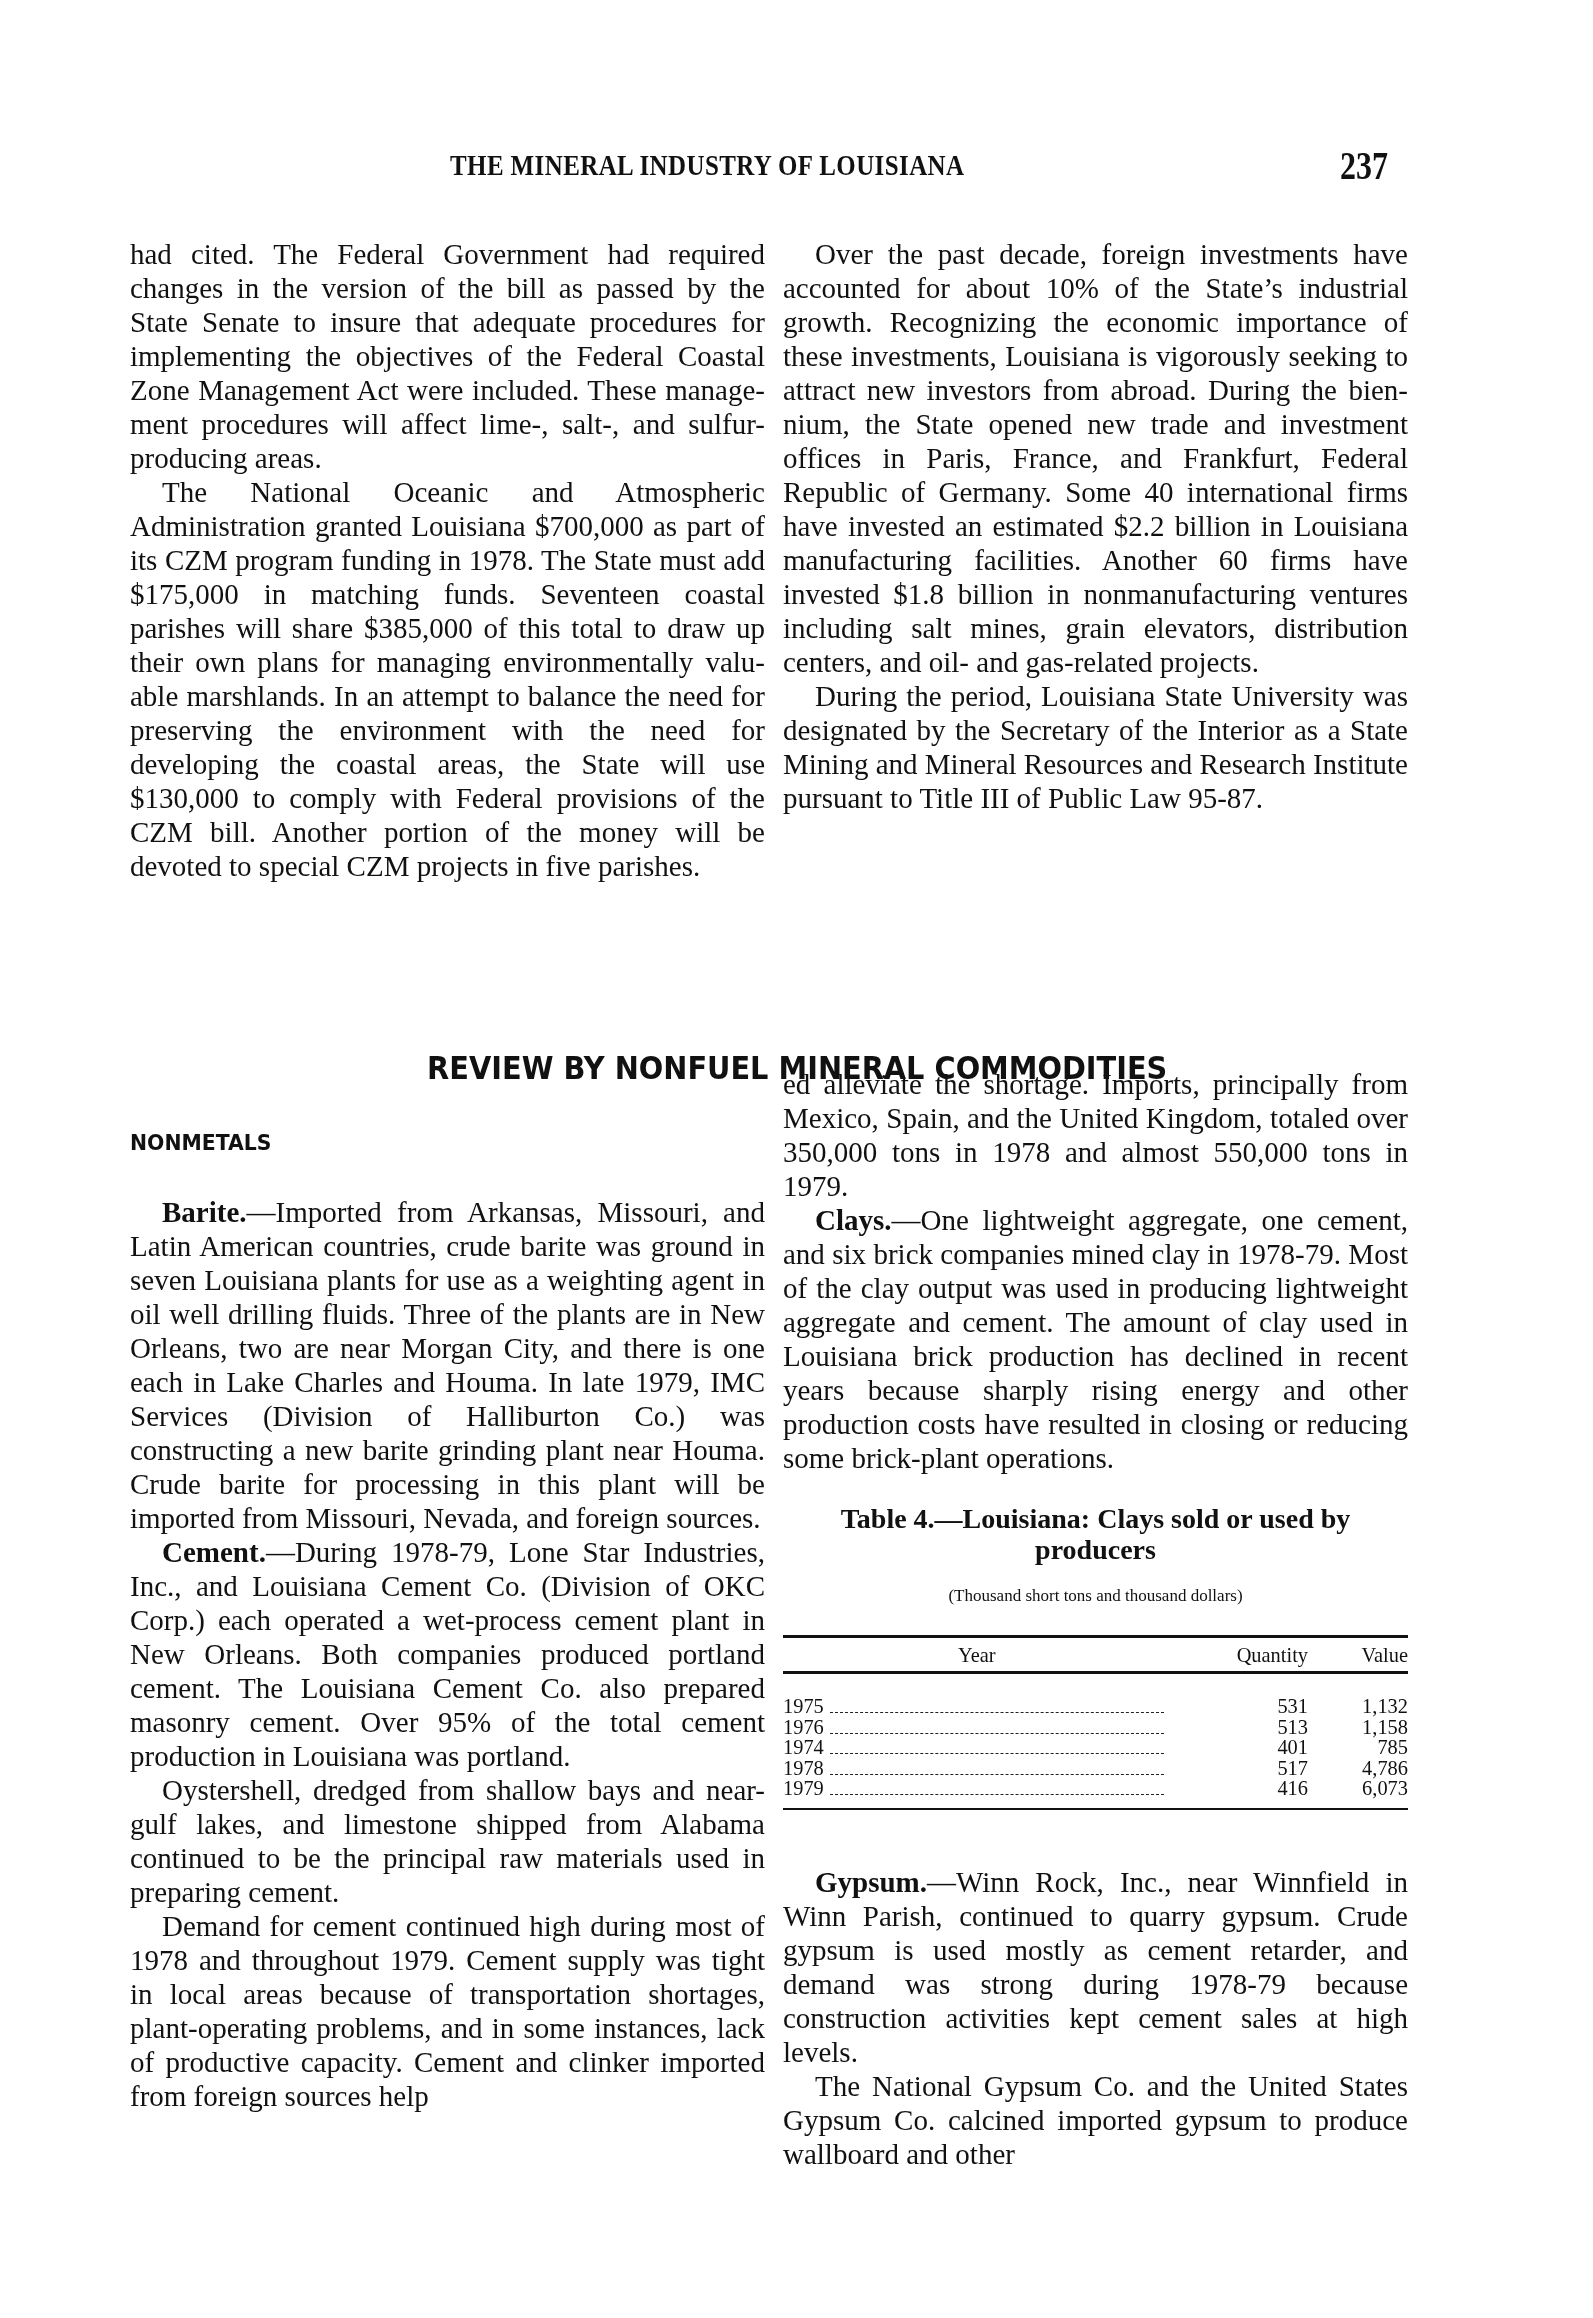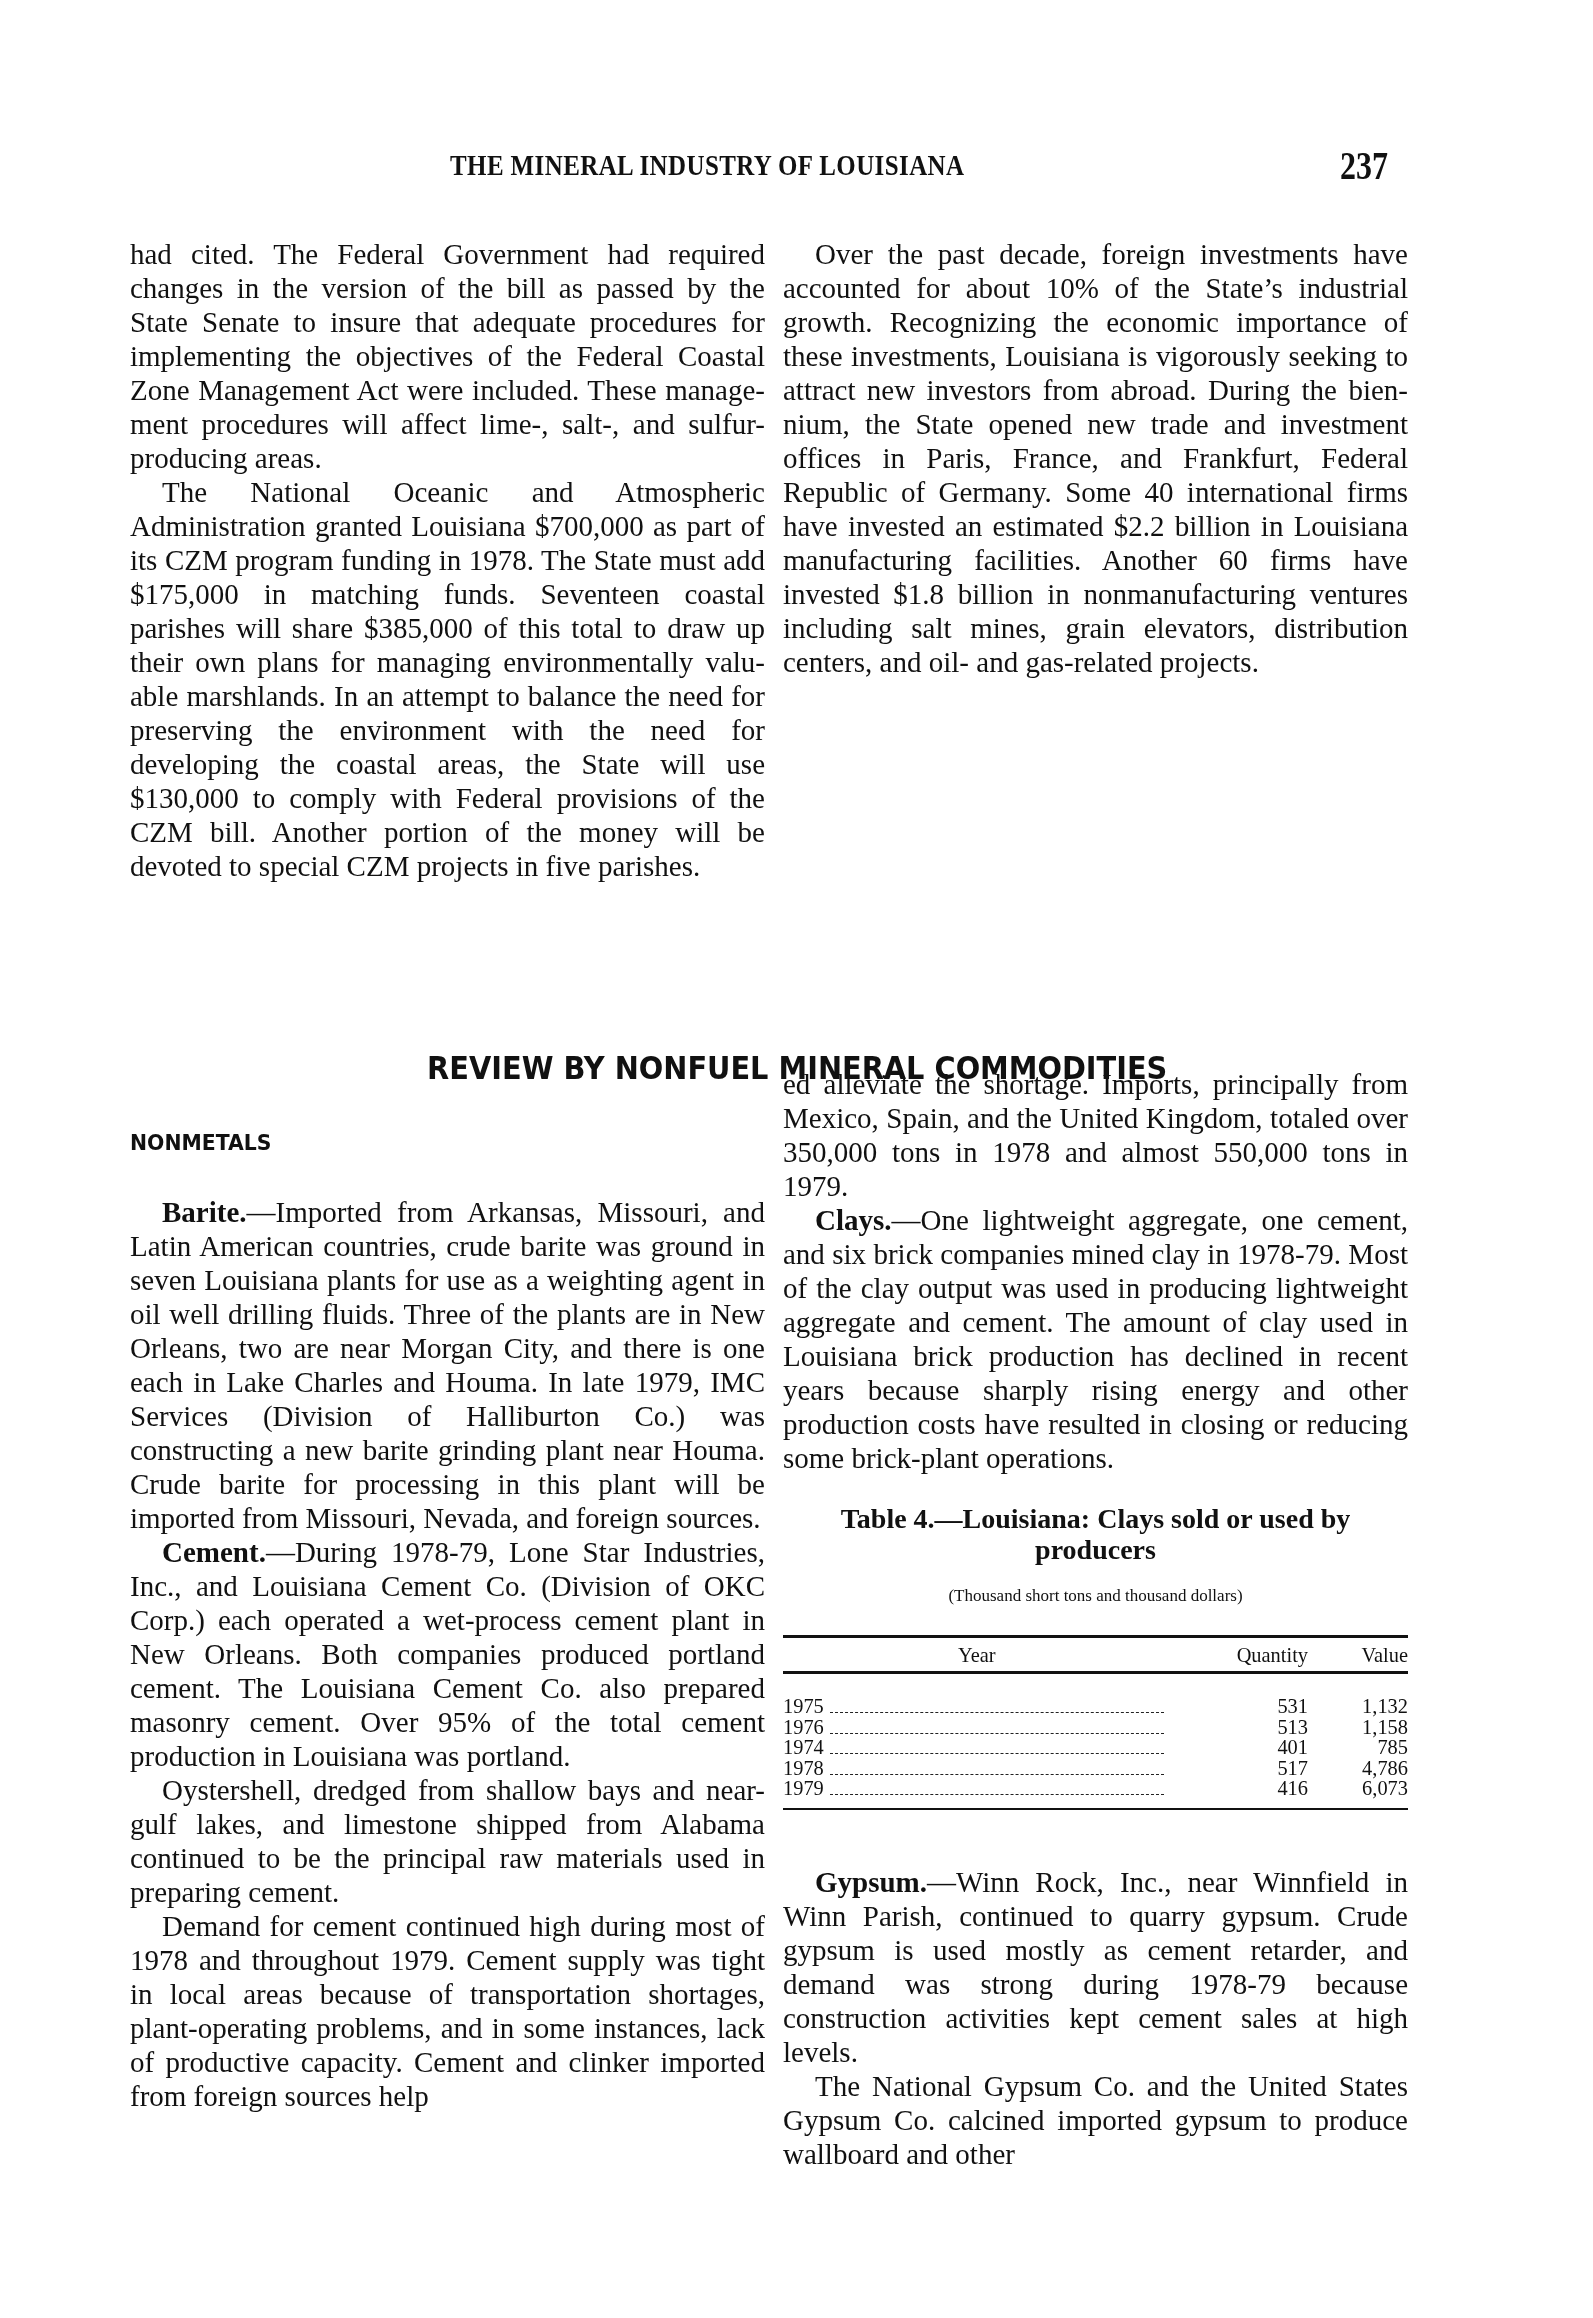--- a/index.html
+++ b/index.html
@@ -142,20 +142,21 @@
   <div class="page-number">237</div>
 </div>
 
 <div class="col col-left-top">
   <p class="noindent">had cited. The Federal Government had re­quired changes in the version of the bill as passed by the State Senate to insure that adequate procedures for implementing the objectives of the Federal Coastal Zone Man­agement Act were included. These manage­ment procedures will affect lime-, salt-, and sulfur-producing areas.</p>
   <p>The National Oceanic and Atmospheric Administration granted Louisiana $700,000 as part of its CZM program funding in 1978. The State must add $175,000 in matching funds. Seventeen coastal parishes will share $385,000 of this total to draw up their own plans for managing environmentally valu­able marshlands. In an attempt to balance the need for preserving the environment with the need for developing the coastal areas, the State will use $130,000 to comply with Federal provisions of the CZM bill. Another portion of the money will be devot­ed to special CZM projects in five parishes.</p>
 </div>
 
 <div class="col col-right-top">
   <p>Over the past decade, foreign investments have accounted for about 10% of the State’s industrial growth. Recognizing the econom­ic importance of these investments, Louisi­ana is vigorously seeking to attract new investors from abroad. During the bien­nium, the State opened new trade and investment offices in Paris, France, and Frankfurt, Federal Republic of Germany. Some 40 international firms have invested an estimated $2.2 billion in Louisiana man­ufacturing facilities. Another 60 firms have invested $1.8 billion in nonmanufac­turing ventures including salt mines, grain elevators, distribution centers, and oil- and gas-related projects.</p>
+  <p>During the period, Louisiana State Uni­versity was designated by the Secretary of the Interior as a State Mining and Mineral Resources and Research Institute pursuant to Title III of Public Law 95-87.</p>
 </div>
 
 <div class="section-heading">
   <span>REVIEW BY NONFUEL MINERAL COMMODITIES</span>
 </div>
 <div class="subheading">NONMETALS</div>
 
 <div class="col col-left-bot">
   <p><span class="run-in">Barite.</span><span>—Imported from Arkansas, Mis­souri, and Latin American countries, crude barite was ground in seven Louisiana plants for use as a weighting agent in oil well drilling fluids. Three of the plants are in New Orleans, two are near Morgan City, and there is one each in Lake Charles and Houma. In late 1979, IMC Services (Division of Halliburton Co.) was constructing a new barite grinding plant near Houma. Crude barite for processing in this plant will be imported from Missouri, Nevada, and for­eign sources.</span></p>
   <p><span class="run-in">Cement.</span><span>—During 1978-79, Lone Star In­dustries, Inc., and Louisiana Cement Co. (Division of OKC Corp.) each operated a wet-process cement plant in New Orleans. Both companies produced portland cement. The Louisiana Cement Co. also prepared masonry cement. Over 95% of the total cement production in Louisiana was port­land.</span></p>

